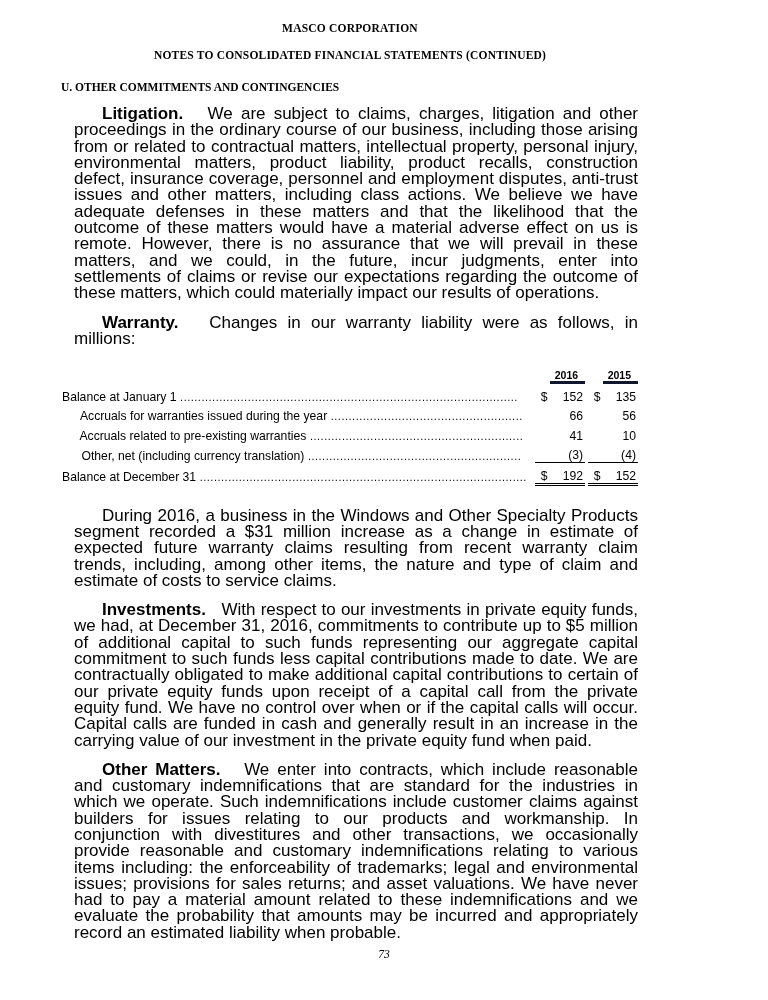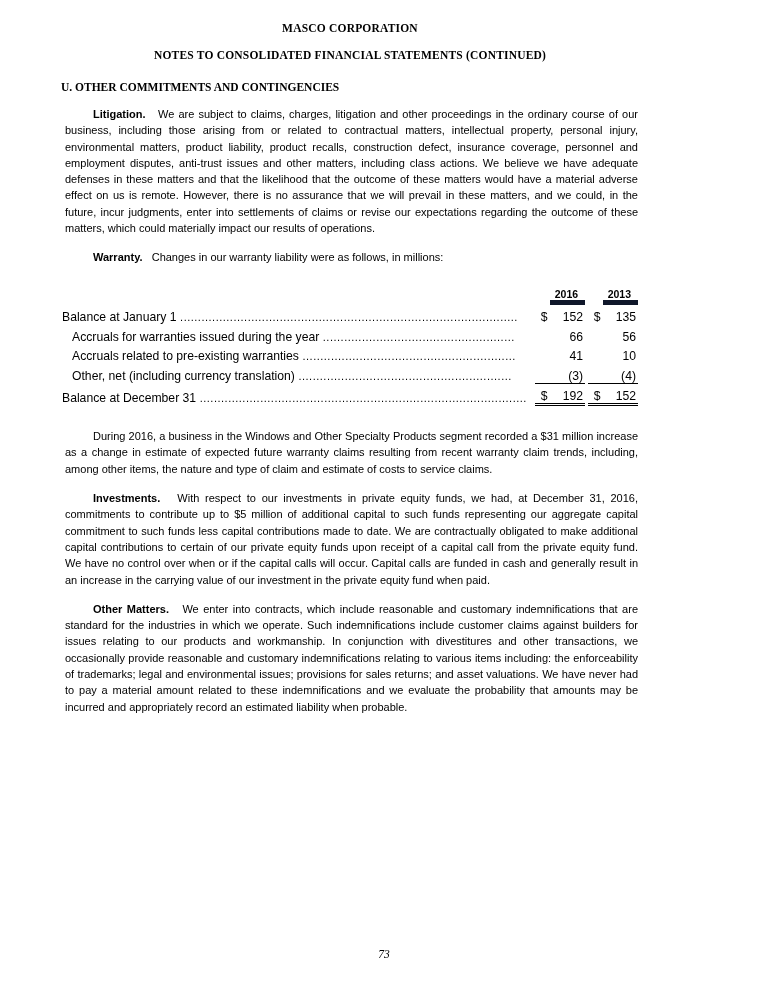--- a/index.html
+++ b/index.html
@@ -34,24 +34,24 @@
 
   .section-title {
     font-family: "Liberation Serif", serif;
     font-weight: bold;
     font-size: 11.5px;
     margin-top: 20px;
     margin-left: -1px;
   }
 
   p.body {
-    font-size: 11px;
+    font-size: 17px;
     line-height: 16.3px;
     text-align: justify;
-    margin: 13px 0 0 3px;
+    margin: 13px 0 0 12px;
   }
   p.body .lead {
     font-weight: bold;
   }
   .indent {
     display: inline-block;
     width: 28px;
   }
 
   
@@ -68,21 +68,21 @@
     vertical-align: bottom;
     white-space: nowrap;
   }
   .yr-head td {
     font-weight: bold;
     font-size: 10.5px;
     text-align: center;
     padding-bottom: 2px;
   }
   .yr-head .yr {
-    border-bottom: 5px solid #0f172a;
+    border-bottom: 3px solid #0f172a;
     font-weight: bold;
   }
   .lbl {
     width: 470px;
     padding-right: 4px !important;
     overflow: hidden;
   }
   .dots {
     letter-spacing: 0.5px;
     font-size: 11px;
@@ -96,21 +96,21 @@
     width: 62px;
     text-align: right;
     padding-right: 2px !important;
   }
   .gap { width: 10px; }
   .row td { height: 19.5px; }
   .dbl .num, .dbl .cur {
     border-top: 1px solid #000;
     border-bottom: 3px double #000;
   }
-  .sub .lbl { padding-left: 10px !important; }
+  .sub .lbl { padding-left: 10px !important; text-align: center; }
 
   .pagenum {
     position: absolute;
     bottom: 40px;
     left: 0;
     width: 768px;
     text-align: center;
     font-size: 11.5px;
     font-family: "Liberation Serif", serif;
     font-style: italic;
@@ -136,21 +136,21 @@
 
   <div class="tbl-wrap">
     <table class="warranty">
       <tbody>
           <tr class="yr-head">
         <td class="lbl"></td>
         <td class="cur"></td>
         <td class="num yr">2016</td>
         <td class="gap"></td>
         <td class="cur"></td>
-        <td class="num yr">2013</td>
+        <td class="num yr">2015</td>
       </tr>
 
       <tr class="row">
         <td class="lbl"><span>Balance at January 1</span><span class="dots"> ...............................................................................................</span></td>
         <td class="cur">$</td>
         <td class="num">152</td>
         <td class="gap"></td>
         <td class="cur">$</td>
         <td class="num">135</td>
       </tr>

